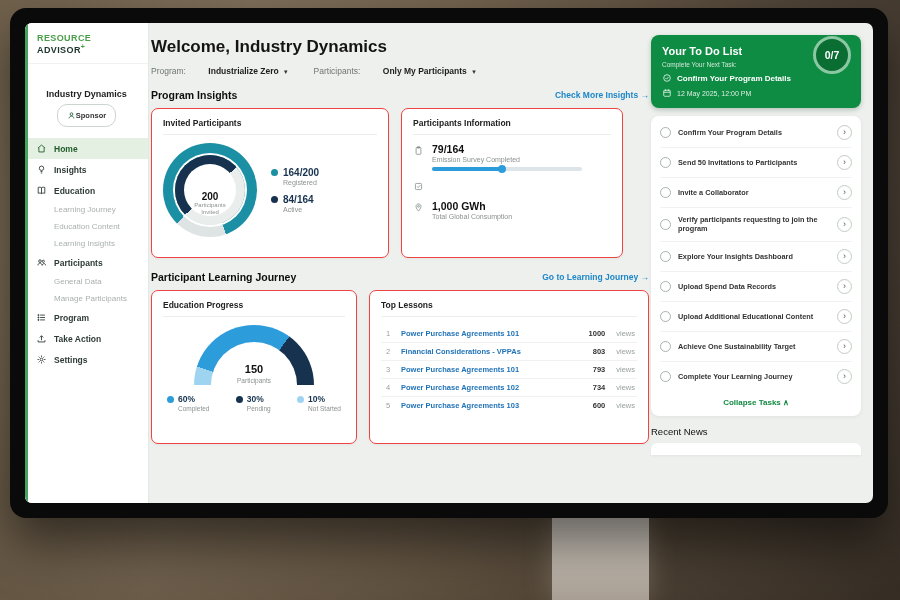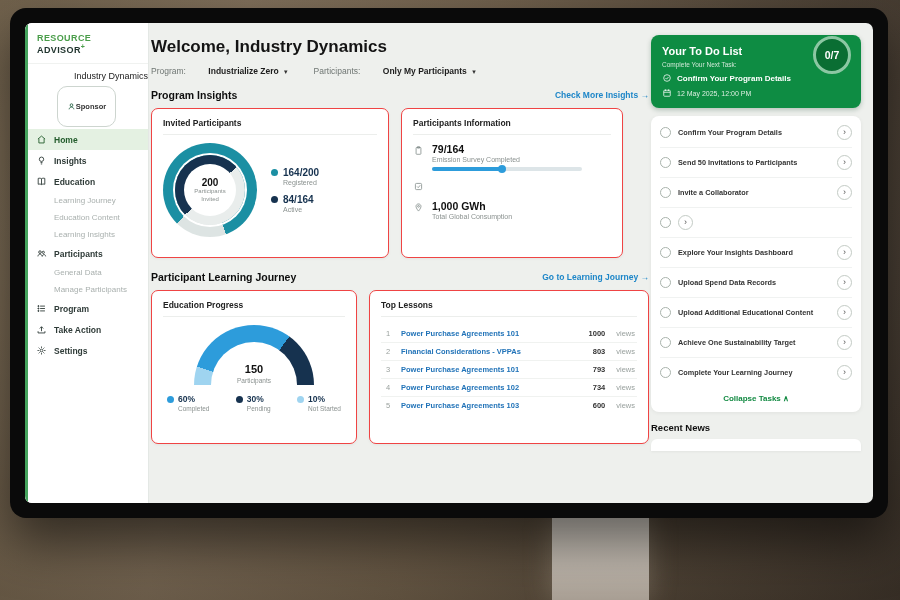--- a/index.html
+++ b/index.html
@@ -16,23 +16,23 @@
     box-shadow:0 24px 50px rgba(0,0,0,0.55);}
   .screen{width:100%;height:100%;background:#eef0ed;border-radius:7px;overflow:hidden;
     display:flex;font-size:9px;color:#222;}
 
   
   .sidebar{width:124px;background:#fff;border-right:1px solid #e4e8e5;position:relative;
     flex-shrink:0;box-sizing:border-box;}
   .sidebar::before{content:'';position:absolute;left:0;top:0;bottom:0;width:3px;background:#45a35d;}
   .logo{padding:10px 8px 8px 12px;font-size:9px;font-weight:bold;letter-spacing:.4px;border-bottom:1px solid #f0f2f0;}
   .logo .r{color:#4a9d4a}.logo .a{color:#21352f}.logo .plus{color:#4a9d4a;font-size:7px;vertical-align:super}
-  .org{font-size:9px;font-weight:normal;text-align:right;color:#222;margin-top:7px}
-  .pill{margin:5px auto 2px;display:flex;align-items:center;gap:0;border:1px solid #cdd5cf;
-    border-radius:10px;padding:15px 9px;font-size:7.5px;font-weight:bold;color:#333;width:max-content;background:#fff}
+  .org{font-size:9px;font-weight:bold;text-align:center;color:#222;margin-top:25px}
+  .pill{margin:5px auto 11px;display:flex;align-items:center;gap:0;border:1px solid #cdd5cf;
+    border-radius:10px;padding:6px 9px;font-size:7.5px;font-weight:bold;color:#333;width:max-content;background:#fff}
   .pill svg{width:9px;height:9px;stroke:#0f5132;fill:none;stroke-width:1.4}
   .nav{margin-top:0}
   .nav-item{display:flex;align-items:center;gap:7px;padding:5px 10px 5px 11px;font-size:8.5px;
     font-weight:bold;color:#2f3b38;cursor:pointer}
   .nav-item svg{width:11px;height:11px;stroke:currentColor;fill:none;stroke-width:1.3;flex-shrink:0}
   .nav-item.active{background:#e4f1e2;color:#235c2c}
   .nav-sub{padding:4px 4px 4px 29px;font-size:8px;color:#a9b0ae;cursor:pointer}
 
   
   .main{flex:1;padding:12px 2px;box-sizing:border-box;overflow:hidden}
@@ -50,21 +50,21 @@
     border-bottom:1px solid #eceeec;margin-bottom:8px}
   .card-invited{width:238px;height:150px}
   .card-info{width:222px;height:150px}
   .card-edu{width:206px;height:154px}
   .card-lessons{flex:1;height:154px}
 
   .inv-body{display:flex;align-items:center;gap:14px}
   .donut{width:94px;height:94px;border-radius:50%;position:relative;flex-shrink:0}
   .donut-mid{position:absolute;inset:12px;border-radius:50%;box-shadow:0 0 0 2px #fff}
   .donut-hole{position:absolute;inset:9px;border-radius:50%;background:#fff;
-    display:flex;flex-direction:column;align-items:center;justify-content:center;text-align:center}
+    display:flex;flex-direction:column;align-items:center;justify-content:flex-end;text-align:center}
   .dh-v{font-size:10px;font-weight:bold;color:#111}
   .dh-l{font-size:6px;color:#8a918f;line-height:1.2;width:44px}
   .legend-item{margin:8px 0}
   .lv{font-size:10px;font-weight:bold;color:#16324f;display:flex;align-items:center;gap:5px}
   .dot{width:7px;height:7px;border-radius:50%;flex-shrink:0}
   .ll{font-size:7px;color:#8a918f;margin-left:12px;margin-top:1px}
 
   .stat{display:flex;gap:8px;margin-bottom:8px;align-items:flex-start}
   .stat svg{width:11px;height:11px;stroke:#7c8683;fill:none;stroke-width:1.1;margin-top:2px;flex-shrink:0}
   .sv{font-size:10.5px;font-weight:bold;color:#0f0f0f}
@@ -103,21 +103,21 @@
     background:#0a6e33;border:3px solid #8cc7a3;display:flex;align-items:center;justify-content:center;
     font-size:10.5px;font-weight:bold;box-sizing:border-box}
   .todo-card{background:#fff;border-radius:8px;margin-top:8px;padding:2px 9px 4px;box-shadow:0 1px 4px rgba(0,0,0,.06)}
   .trow{display:flex;align-items:center;gap:7px;padding:7px 0;border-bottom:1px solid #f0f2f1;cursor:pointer}
   .trow.last{border-bottom:none}
   .tcheck{width:9px;height:9px;border:1px solid #a9b3ac;border-radius:50%;flex-shrink:0}
   .tlbl{flex:1;font-size:7.3px;font-weight:bold;color:#333;line-height:1.3}
   .tgo{width:13px;height:13px;border:1px solid #c3cbc5;border-radius:50%;display:flex;align-items:center;
     justify-content:center;font-size:9px;color:#555;flex-shrink:0;line-height:1}
   .collapse{text-align:center;font-size:8px;font-weight:bold;color:#128a42;padding:7px 0 5px;cursor:pointer}
-  .news-title{font-size:9.5px;font-weight:bold;color:#101010;margin-top:10px}
+  .news-title{font-size:9.5px;font-weight:normal;color:#101010;margin-top:10px}
   .news-card{background:#fff;border-radius:6px 6px 0 0;margin-top:6px;height:12px;box-shadow:0 1px 3px rgba(0,0,0,.05)}
 </style>
 </head>
 <body>
 
 <div class="scene">
   <div class="bg-shade"></div>
   <div class="stand"></div>
 
   <div class="monitor">
@@ -399,20 +399,21 @@
             <span class="tlbl">Send 50 Invitations to Participants</span>
             <span class="tgo">›</span>
           </div>
           <div class="trow">
             <span class="tcheck"></span>
             <span class="tlbl">Invite a Collaborator</span>
             <span class="tgo">›</span>
           </div>
           <div class="trow">
             <span class="tcheck"></span>
+            <span class="tlbl">Verify participants requesting to join the program</span>
             <span class="tgo">›</span>
           </div>
           <div class="trow">
             <span class="tcheck"></span>
             <span class="tlbl">Explore Your Insights Dashboard</span>
             <span class="tgo">›</span>
           </div>
           <div class="trow">
             <span class="tcheck"></span>
             <span class="tlbl">Upload Spend Data Records</span>

